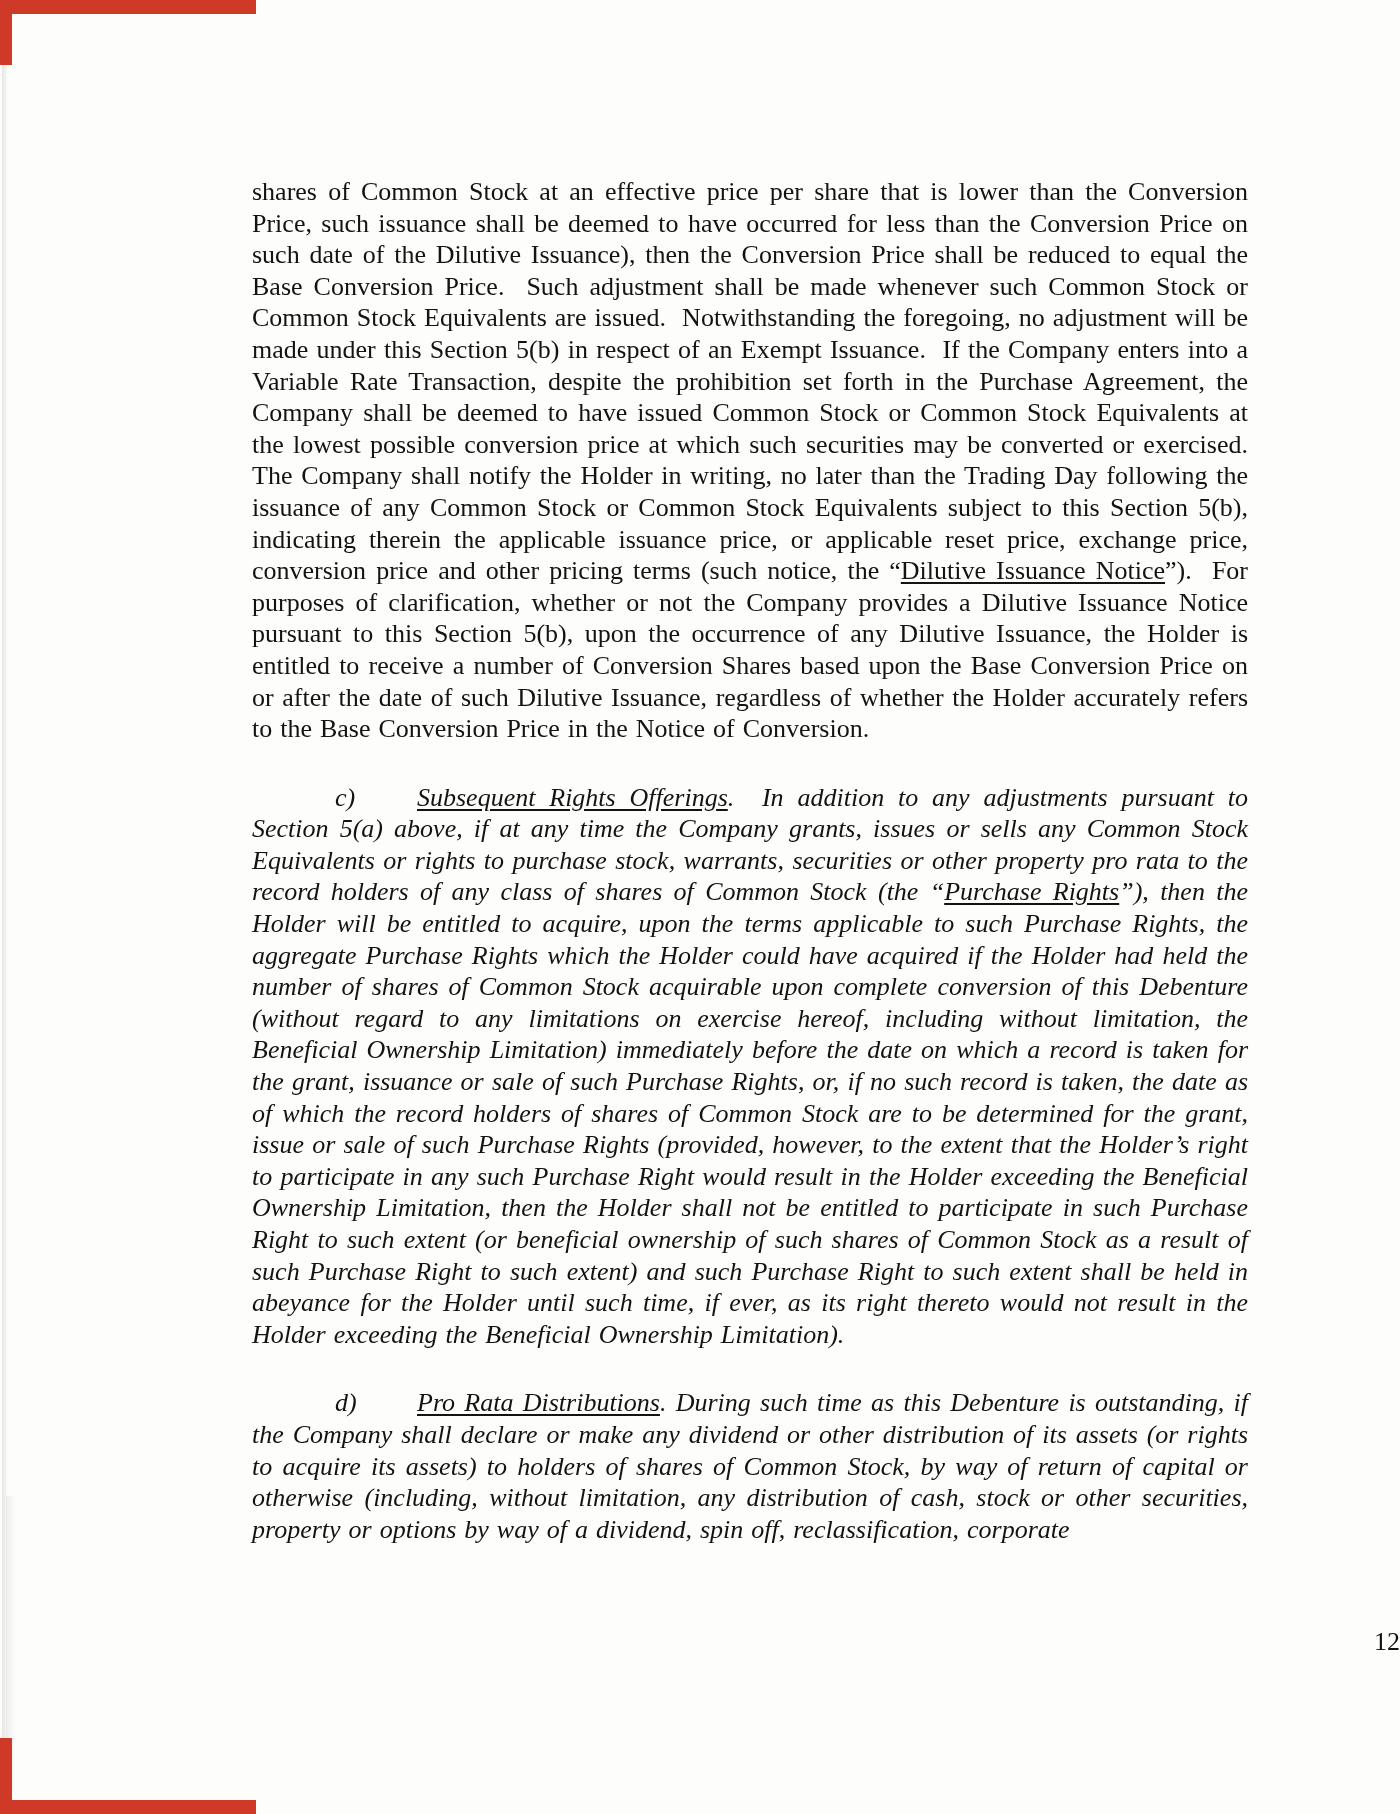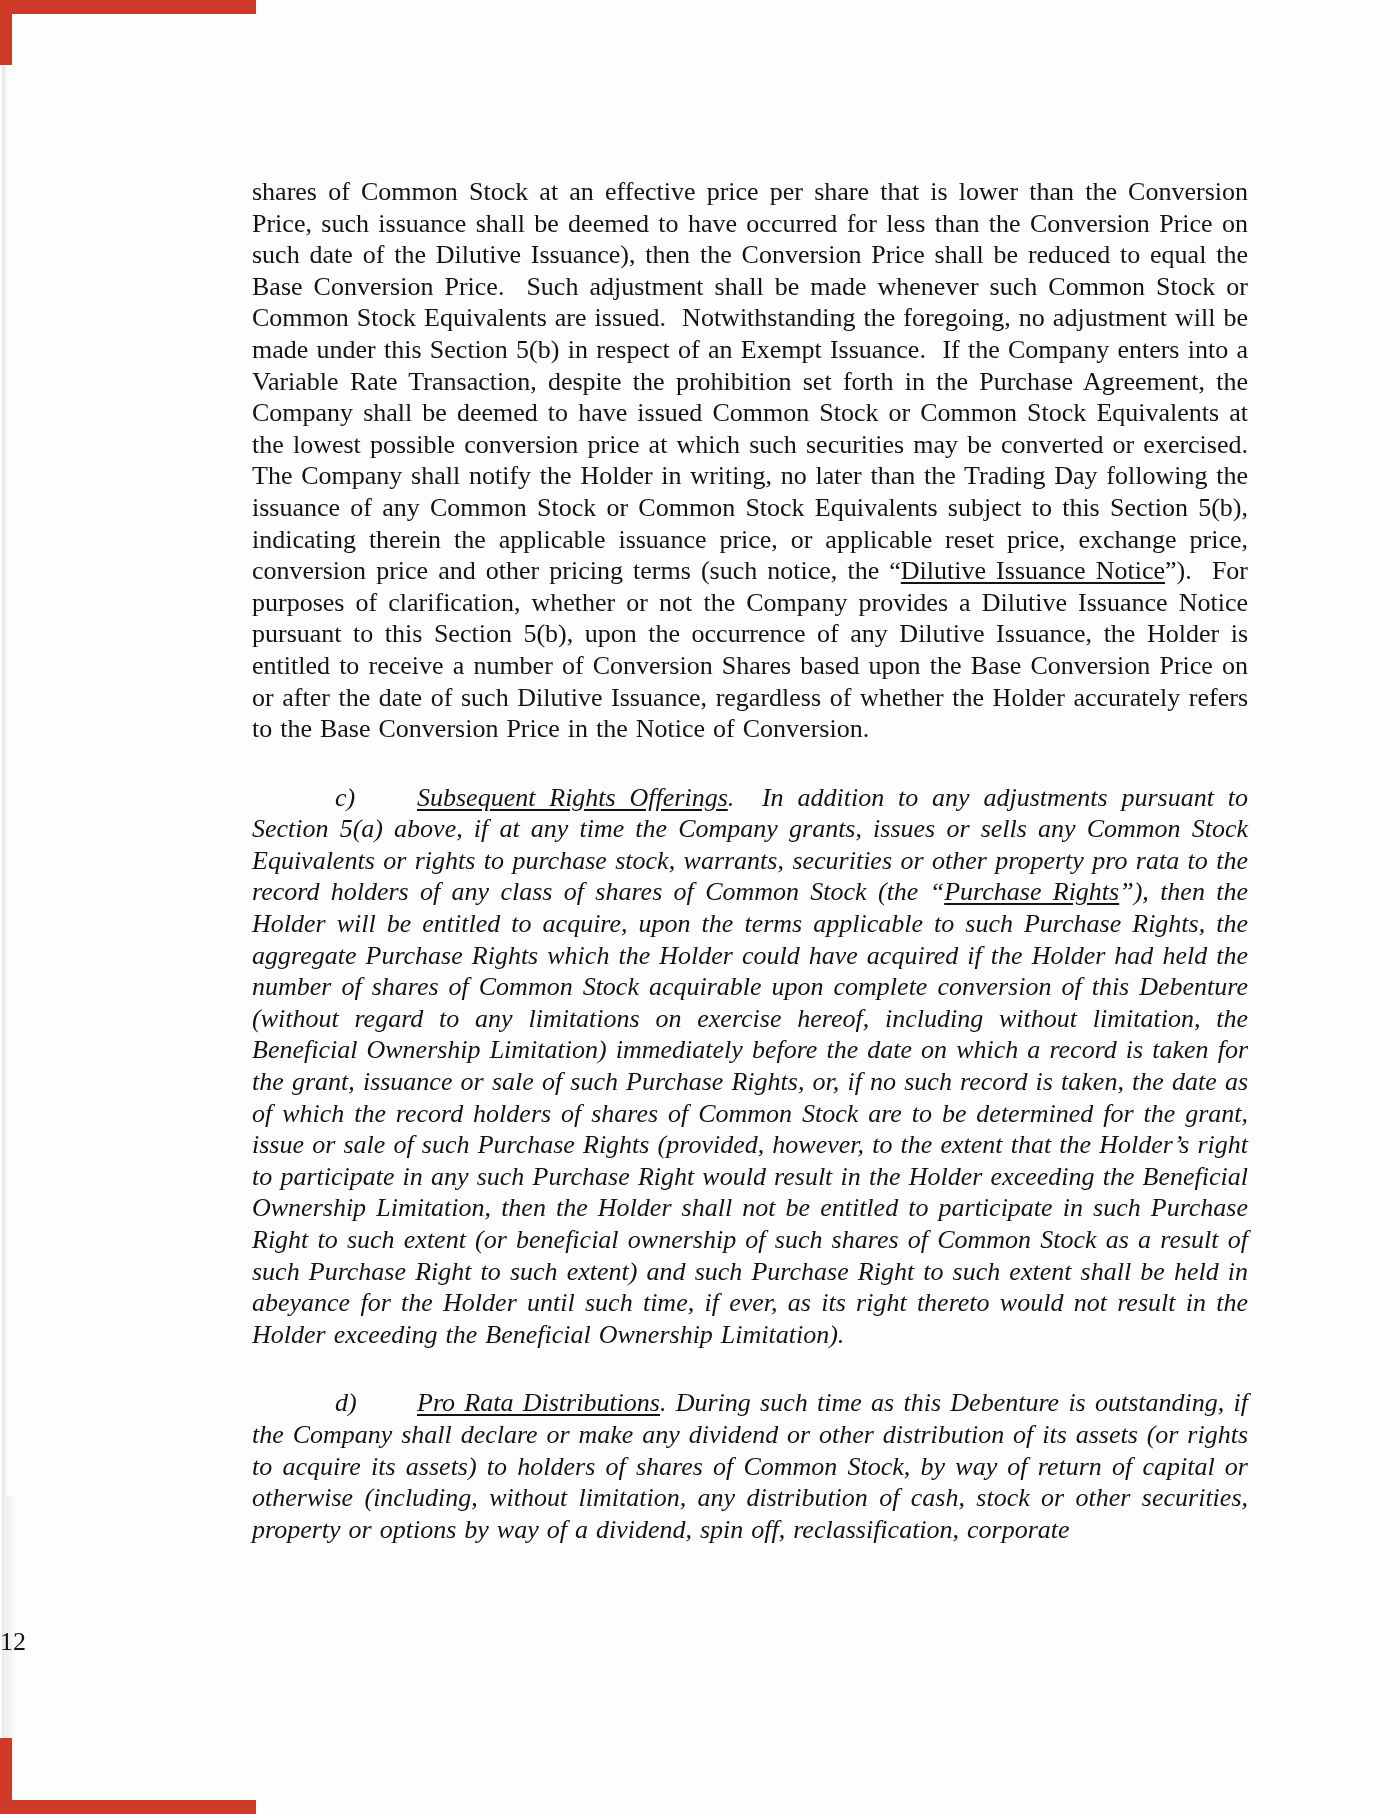--- a/index.html
+++ b/index.html
@@ -65,21 +65,21 @@
   }
   .u {
     text-decoration: underline;
     text-underline-offset: 3px;
   }
   .page-number {
     position: absolute;
     top: 1626px;
     left: 0;
     width: 100%;
-    text-align: left;
+    text-align: right;
     font-size: 26px;
     line-height: 31.6px;
   }
 </style>
 </head>
 <body>
 
 <div class="page" style="background: rgb(253, 253, 252); color: rgb(19, 19, 19);">
 
   <div class="scan-edge-left"></div>

